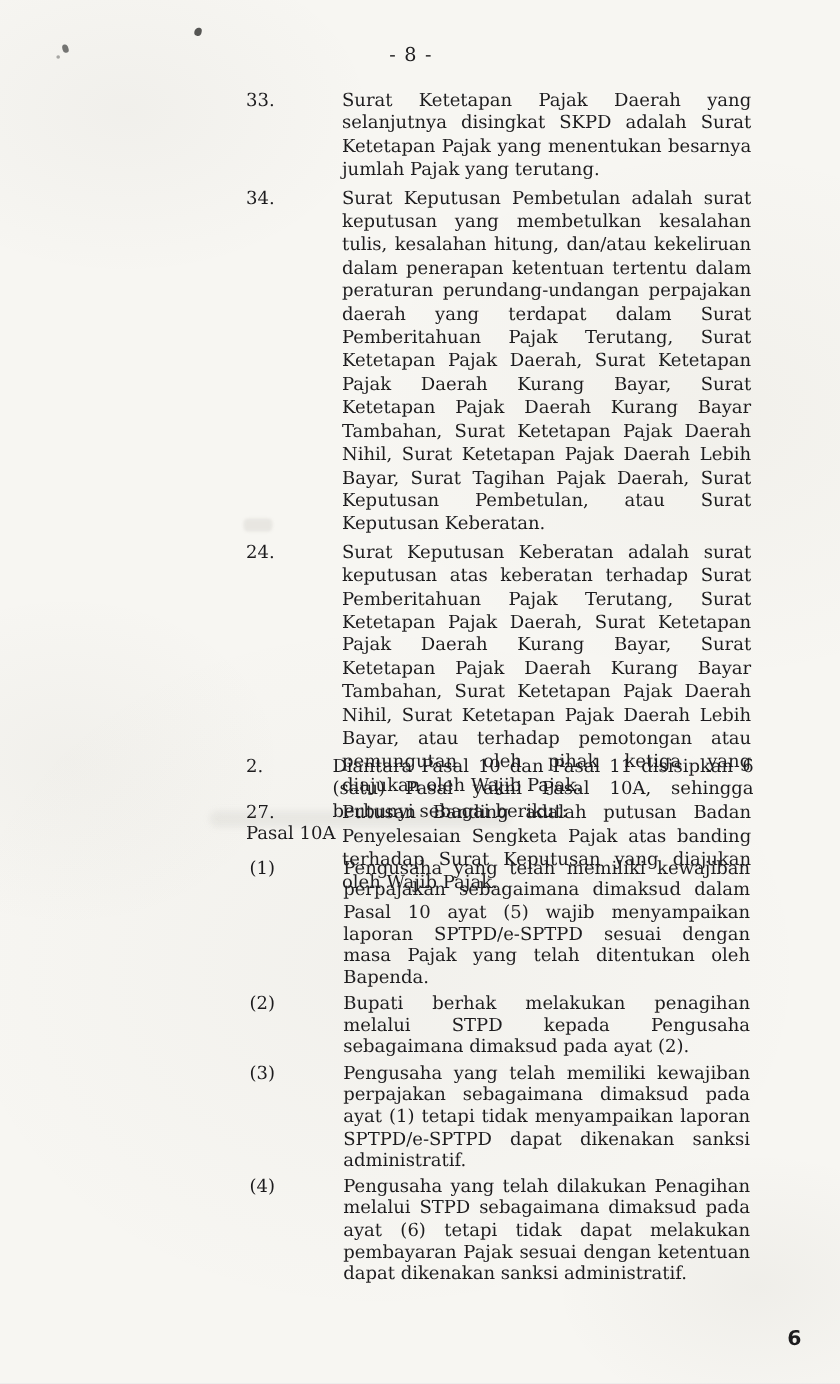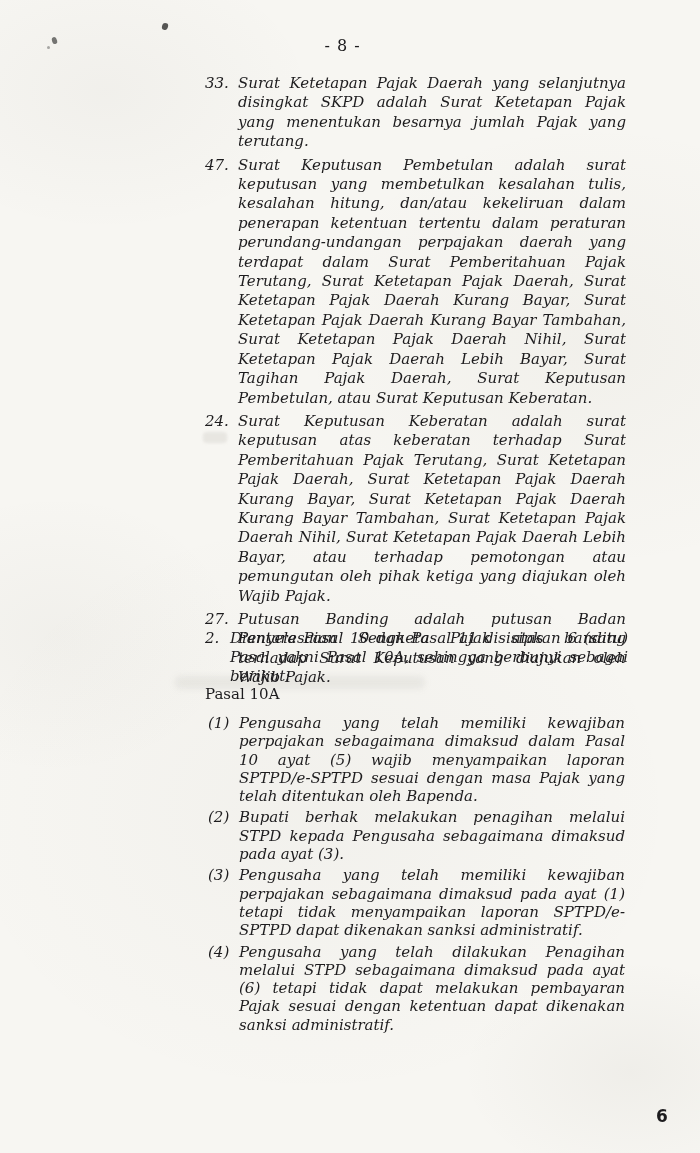--- a/index.html
+++ b/index.html
@@ -26,23 +26,23 @@
     position: absolute; top: 36px; left: 305px; width: 75px;
     text-align: center; font-size: 16px; letter-spacing: 1px;
   }
   .footer-num {
     position: absolute; top: 1106px; left: 656px;
     font-weight: bold; font-size: 17px;
     font-family: "DejaVu Sans", "Liberation Sans", sans-serif;
   }
 
   
-  .item { display: flex; align-items: flex-start; font-style: italic; }
+  .item { display: flex; align-items: flex-start; }
   .num  { flex: none; }
-  .txt  { flex: 1; text-align: justify; }
+  .txt  { flex: 1; text-align: justify; margin-left: 47px; }
 
   
   .defs { position: absolute; left: 205px; top: 74px; width: 421px; line-height: 19.4px; }
   .defs .item { margin-bottom: 4px; }
   .defs .num  { width: 33px; }
 
   
   .amendment { position: absolute; left: 205px; top: 629px; width: 423px; line-height: 19.2px; }
   .amendment .num { width: 25px; }
 
@@ -83,21 +83,21 @@
   <div class="ghost ghost2"></div>
 
   <div class="header-num">- 8 -</div>
 
   <div class="defs">
     <div class="item">
       <span class="num">33.</span>
       <span class="txt">Surat Ketetapan Pajak Daerah yang selanjutnya disingkat SKPD adalah Surat Ketetapan Pajak yang menentukan besarnya jumlah Pajak yang terutang.</span>
     </div>
     <div class="item">
-      <span class="num">47.</span>
+      <span class="num">34.</span>
       <span class="txt">Surat Keputusan Pembetulan adalah surat keputusan yang membetulkan kesalahan tulis, kesalahan hitung, dan/atau kekeliruan dalam penerapan ketentuan tertentu dalam peraturan perundang-undangan perpajakan daerah yang terdapat dalam Surat Pemberitahuan Pajak Terutang, Surat Ketetapan Pajak Daerah, Surat Ketetapan Pajak Daerah Kurang Bayar, Surat Ketetapan Pajak Daerah Kurang Bayar Tambahan, Surat Ketetapan Pajak Daerah Nihil, Surat Ketetapan Pajak Daerah Lebih Bayar, Surat Tagihan Pajak Daerah, Surat Keputusan Pembetulan, atau Surat Keputusan Keberatan.</span>
     </div>
     <div class="item">
       <span class="num">24.</span>
       <span class="txt">Surat Keputusan Keberatan adalah surat keputusan atas keberatan terhadap Surat Pemberitahuan Pajak Terutang, Surat Ketetapan Pajak Daerah, Surat Ketetapan Pajak Daerah Kurang Bayar, Surat Ketetapan Pajak Daerah Kurang Bayar Tambahan, Surat Ketetapan Pajak Daerah Nihil, Surat Ketetapan Pajak Daerah Lebih Bayar, atau terhadap pemotongan atau pemungutan oleh pihak ketiga yang diajukan oleh Wajib Pajak.</span>
     </div>
     <div class="item">
       <span class="num">27.</span>
       <span class="txt">Putusan Banding adalah putusan Badan Penyelesaian Sengketa Pajak atas banding terhadap Surat Keputusan yang diajukan oleh Wajib Pajak.</span>
     </div>
@@ -110,21 +110,21 @@
 
   <div class="pasal-heading">Pasal 10A</div>
 
   <div class="ayat">
     <div class="item">
       <span class="num">(1)</span>
       <span class="txt">Pengusaha yang telah memiliki kewajiban perpajakan sebagaimana dimaksud dalam Pasal 10 ayat (5) wajib menyampaikan laporan SPTPD/e-SPTPD sesuai dengan masa Pajak yang telah ditentukan oleh Bapenda.</span>
     </div>
     <div class="item">
       <span class="num">(2)</span>
-      <span class="txt">Bupati berhak melakukan penagihan melalui STPD kepada Pengusaha sebagaimana dimaksud pada ayat (3).</span>
+      <span class="txt">Bupati berhak melakukan penagihan melalui STPD kepada Pengusaha sebagaimana dimaksud pada ayat (2).</span>
     </div>
     <div class="item">
       <span class="num">(3)</span>
       <span class="txt">Pengusaha yang telah memiliki kewajiban perpajakan sebagaimana dimaksud pada ayat (1) tetapi tidak menyampaikan laporan SPTPD/e-SPTPD dapat dikenakan sanksi administratif.</span>
     </div>
     <div class="item">
       <span class="num">(4)</span>
       <span class="txt">Pengusaha yang telah dilakukan Penagihan melalui STPD sebagaimana dimaksud pada ayat (6) tetapi tidak dapat melakukan pembayaran Pajak sesuai dengan ketentuan dapat dikenakan sanksi administratif.</span>
     </div>
   </div>

